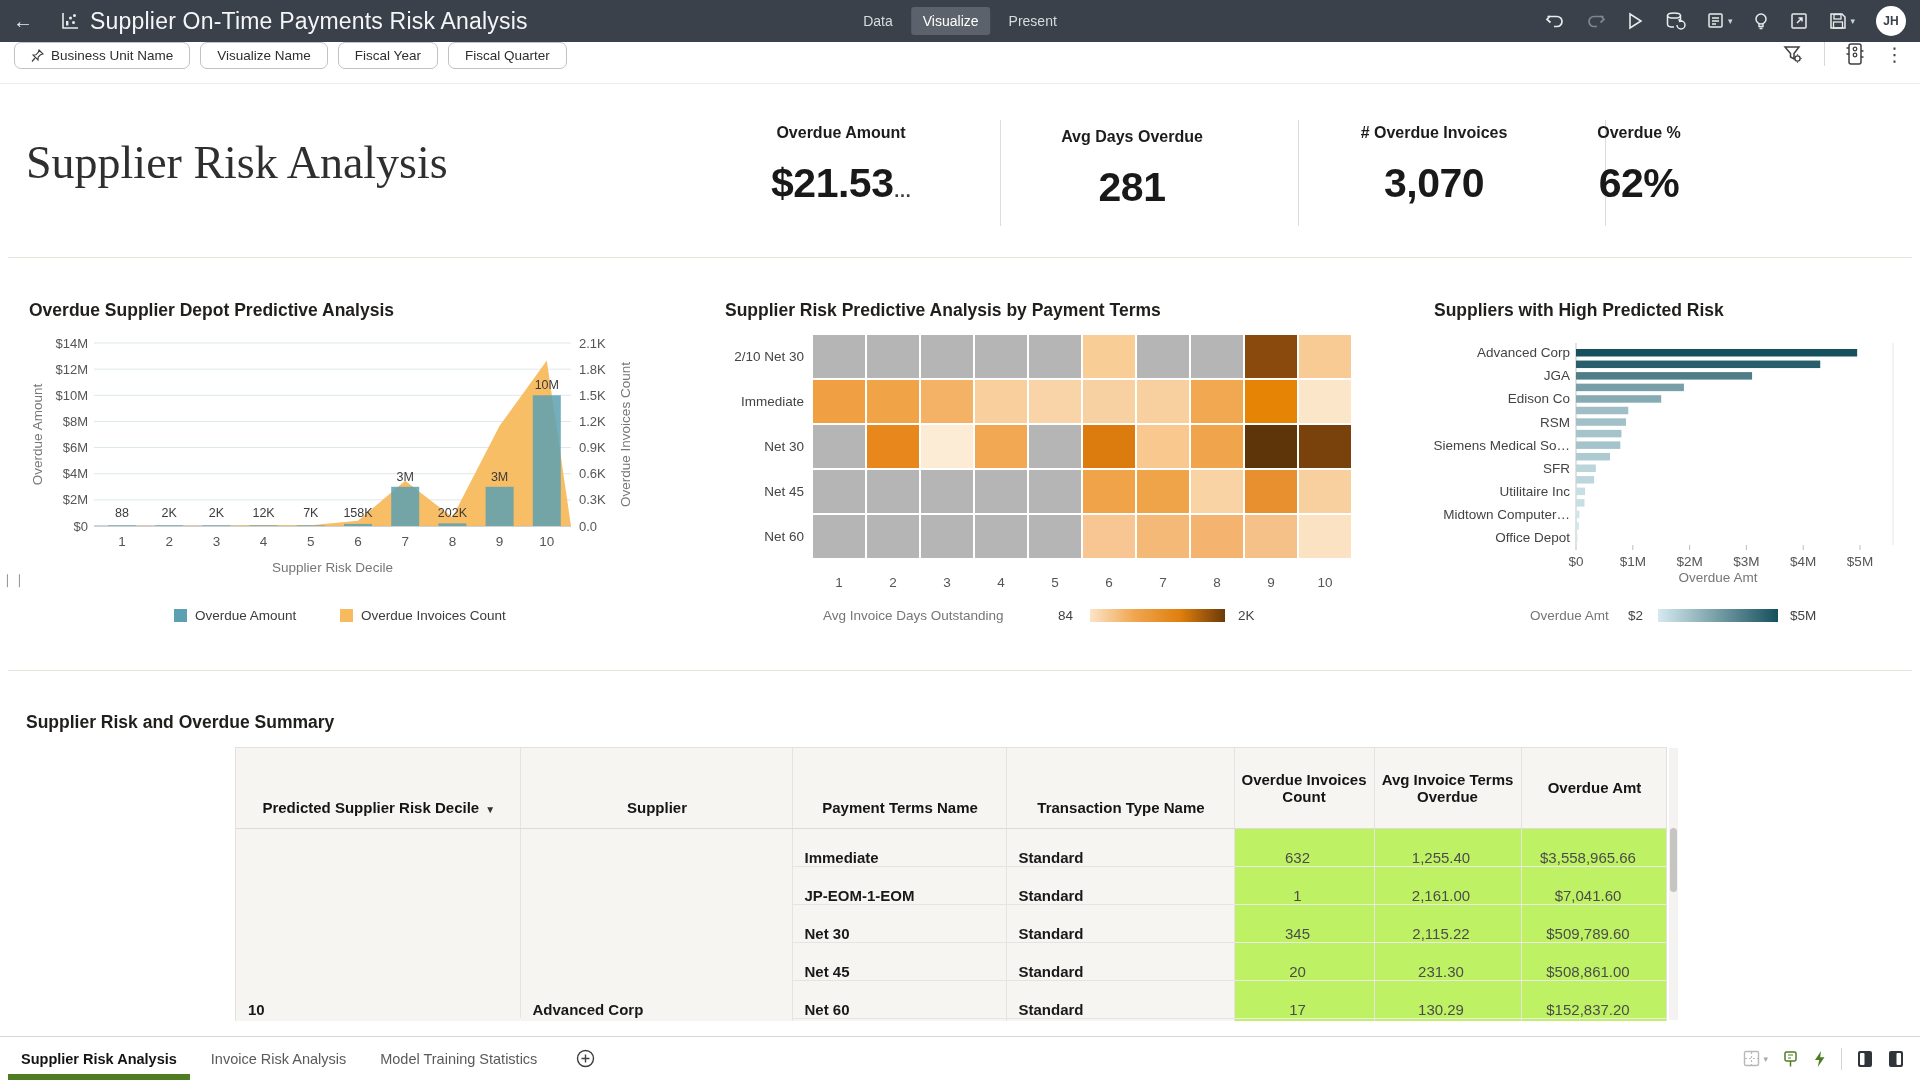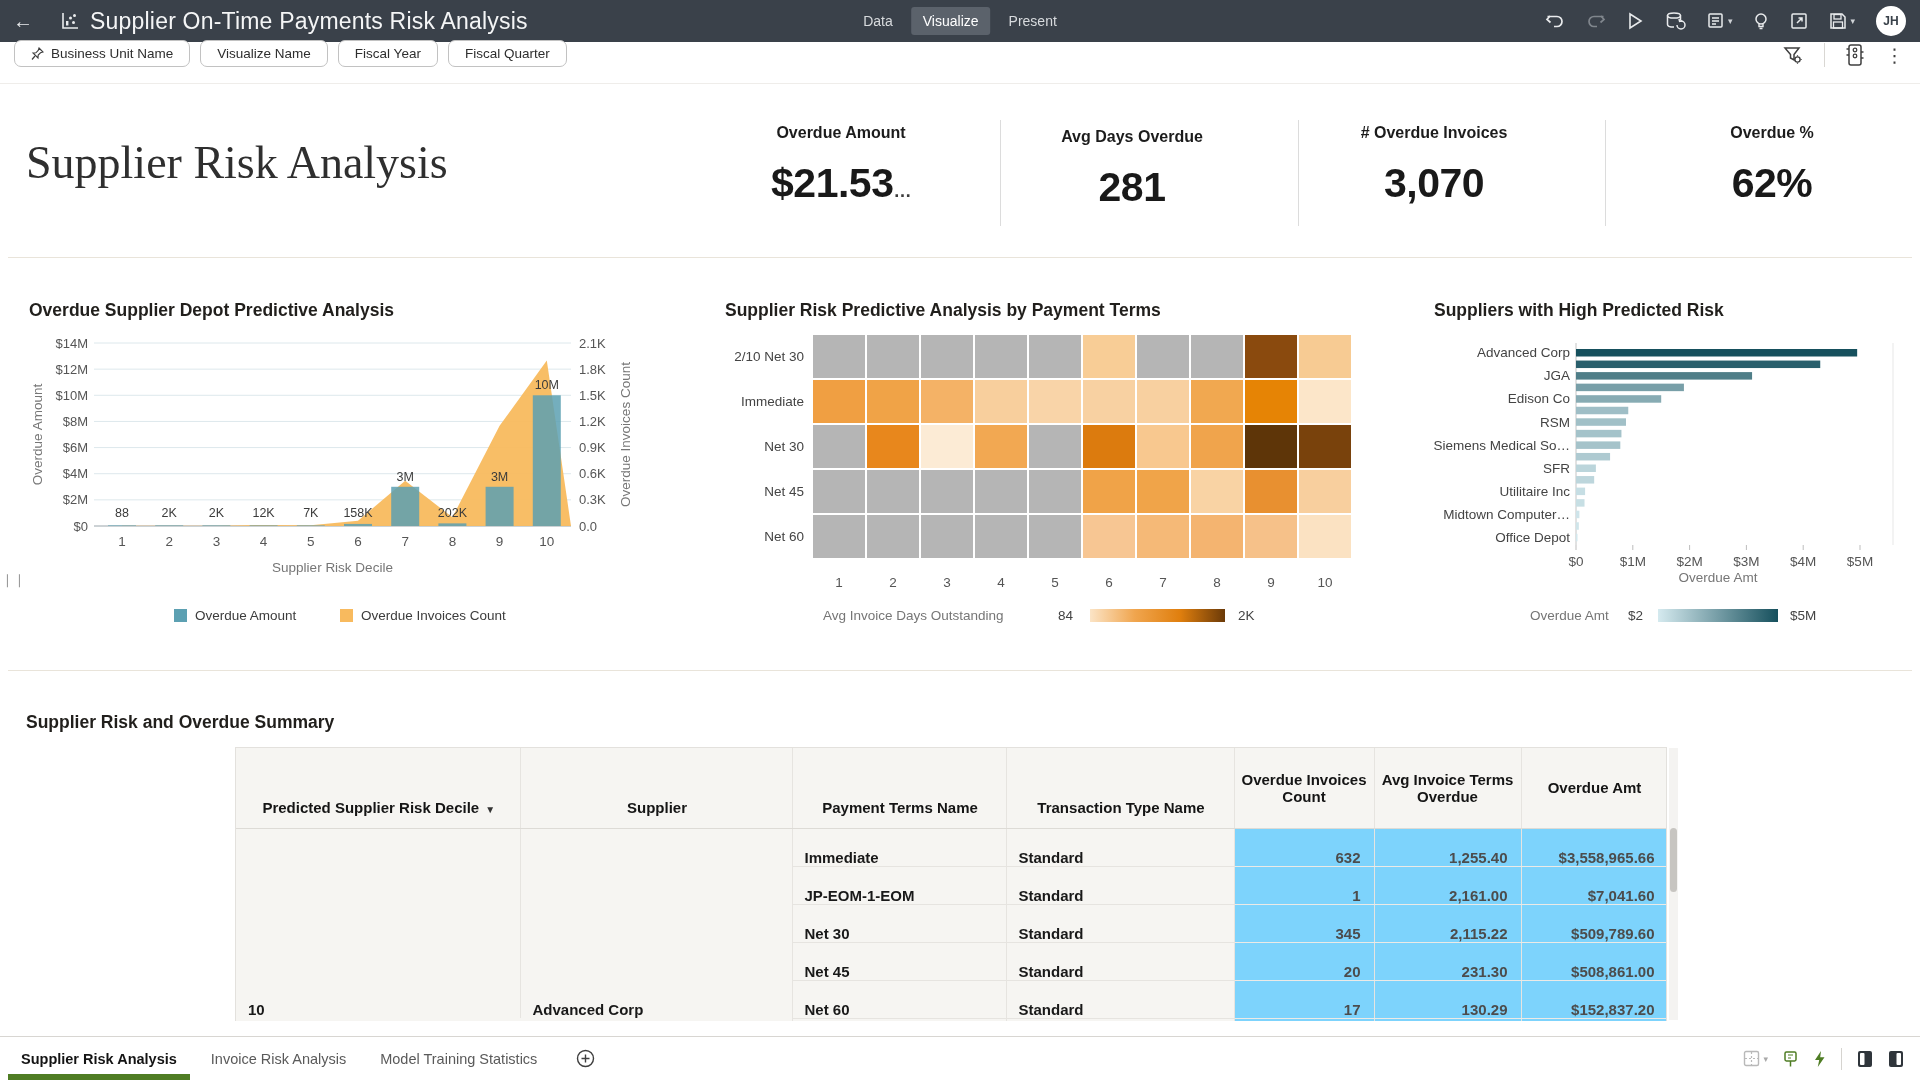--- a/index.html
+++ b/index.html
@@ -17,21 +17,21 @@
   .top-tab.active { background:#5b626b; color:#fff; }
   .top-icons { position:absolute; right:14px; display:flex; align-items:center; gap:21px; }
   .tico { display:flex; align-items:center; cursor:pointer; }
   .tico svg { display:block; }
   .caret { font-size:9px; color:#cfd3d6; margin-left:3px; }
   .avatar { width:30px; height:30px; border-radius:50%; background:#ffffff; color:#39414a;
     font-size:12px; font-weight:bold; display:flex; align-items:center; justify-content:center; }
 
   
   .filterbar { position:absolute; top:42px; left:0; width:1920px; height:42px; background:#fff;
-    border-bottom:1px solid #efedea; display:flex; align-items:flex-end; padding:16px 14px; }
+    border-bottom:1px solid #efedea; display:flex; align-items:flex-start; padding:0 14px; }
   .pill { height:27px; border:1px solid #c2c2c2; border-radius:7px; background:#fff;
     display:flex; align-items:center; padding:0 16px; margin-right:10px; font-size:13.5px;
     color:#2e2e2e; cursor:pointer; }
   .pill .pin { margin-right:7px; display:flex; }
   .fb-right { position:absolute; right:16px; display:flex; align-items:center; gap:20px; }
   .fb-right .sep { width:1px; height:24px; background:#d9d7d3; }
   .fico { cursor:pointer; display:flex; align-items:center; color:#3f3f3f; }
   .kebab { font-size:19px; color:#3f3f3f; letter-spacing:0; line-height:1; }
 
   
@@ -55,22 +55,22 @@
     border-top:1px solid #e3e1dd; border-left:1px solid #e3e1dd; border-right:1px solid #e3e1dd; }
   table.grid { border-collapse:collapse; table-layout:fixed; width:1432px; }
   table.grid th, table.grid td { border-right:1px solid #e6e4e0; vertical-align:bottom; }
   table.grid th { background:#f6f5f2; height:80px; font-size:15px; color:#151515; text-align:center;
     padding:0 10px 12px 12px; border-bottom:1px solid #dddbd6; cursor:pointer; }
   table.grid th.num { text-align:center; vertical-align:middle; padding:8px 6px; }
   table.grid td { height:38px; font-size:15px; }
   td.keycell { background:#f6f5f2; font-weight:bold; color:#191919; vertical-align:top; padding:10px 0 0 12px; }
   td.termcell { background:#f6f5f2; font-weight:bold; color:#191919; padding-left:12px; vertical-align:middle;
     border-bottom:1px solid #e6e4e0; }
-  td.numcell { background:#7dd3fc; color:#4c4c4c; text-align:right; padding-right:13px; vertical-align:middle;
-    border-bottom:1px solid #eceae6; font-size:14.5px;font-weight:bold; }
+  td.numcell { background:#bef264; color:#4c4c4c; text-align:center; padding-right:13px; vertical-align:middle;
+    border-bottom:1px solid #eceae6; font-size:14.5px; }
   .sort-caret { font-size:10px; color:#333; margin-left:6px; }
   .tbl-scroll { position:absolute; left:1669px; top:748px; width:9px; height:272px; background:#f4f3f1; }
   .tbl-thumb { position:absolute; left:1670px; top:828px; width:7px; height:64px; background:#c7c5c1; border-radius:4px; cursor:pointer; }
 
   
   .bottombar { position:absolute; left:0; top:1036px; width:1920px; height:44px; background:#fff;
     border-top:1px solid #d8d6d2; display:flex; align-items:stretch; }
   .btab { display:flex; align-items:center; padding:0 13px; font-size:14.5px; color:#5a5a5a;
     cursor:pointer; position:relative; margin-left:8px; }
   .btab:first-child { margin-left:8px; }
@@ -213,21 +213,21 @@
     <div class="kpi" style="left: 1022px; top: 128px;">
       <div class="lab">Avg Days Overdue</div>
       <div class="val">281</div>
     </div>
     <div class="kpi-sep" style="left: 1298px;"></div>
     <div class="kpi" style="left: 1324px; top: 124px;">
       <div class="lab"># Overdue Invoices</div>
       <div class="val">3,070</div>
     </div>
     <div class="kpi-sep" style="left: 1605px;"></div>
-    <div class="kpi" style="left: 1662px; top: 124px; text-align: center;">
+    <div class="kpi" style="left: 1529px; top: 124px; text-align: center;">
       <div class="lab">Overdue %</div>
       <div class="val">62%</div>
     </div>
   </div>
 <div class="hdiv" style="top:257px"></div>
 
 <div class="chart-title" style="left:29px; top:300px">Overdue Supplier Depot Predictive Analysis</div>
 <div class="chart-title" style="left:725px; top:300px">Supplier Risk Predictive Analysis by Payment Terms</div>
 <div class="chart-title" style="left:1434px; top:300px">Suppliers with High Predicted Risk</div>
 

